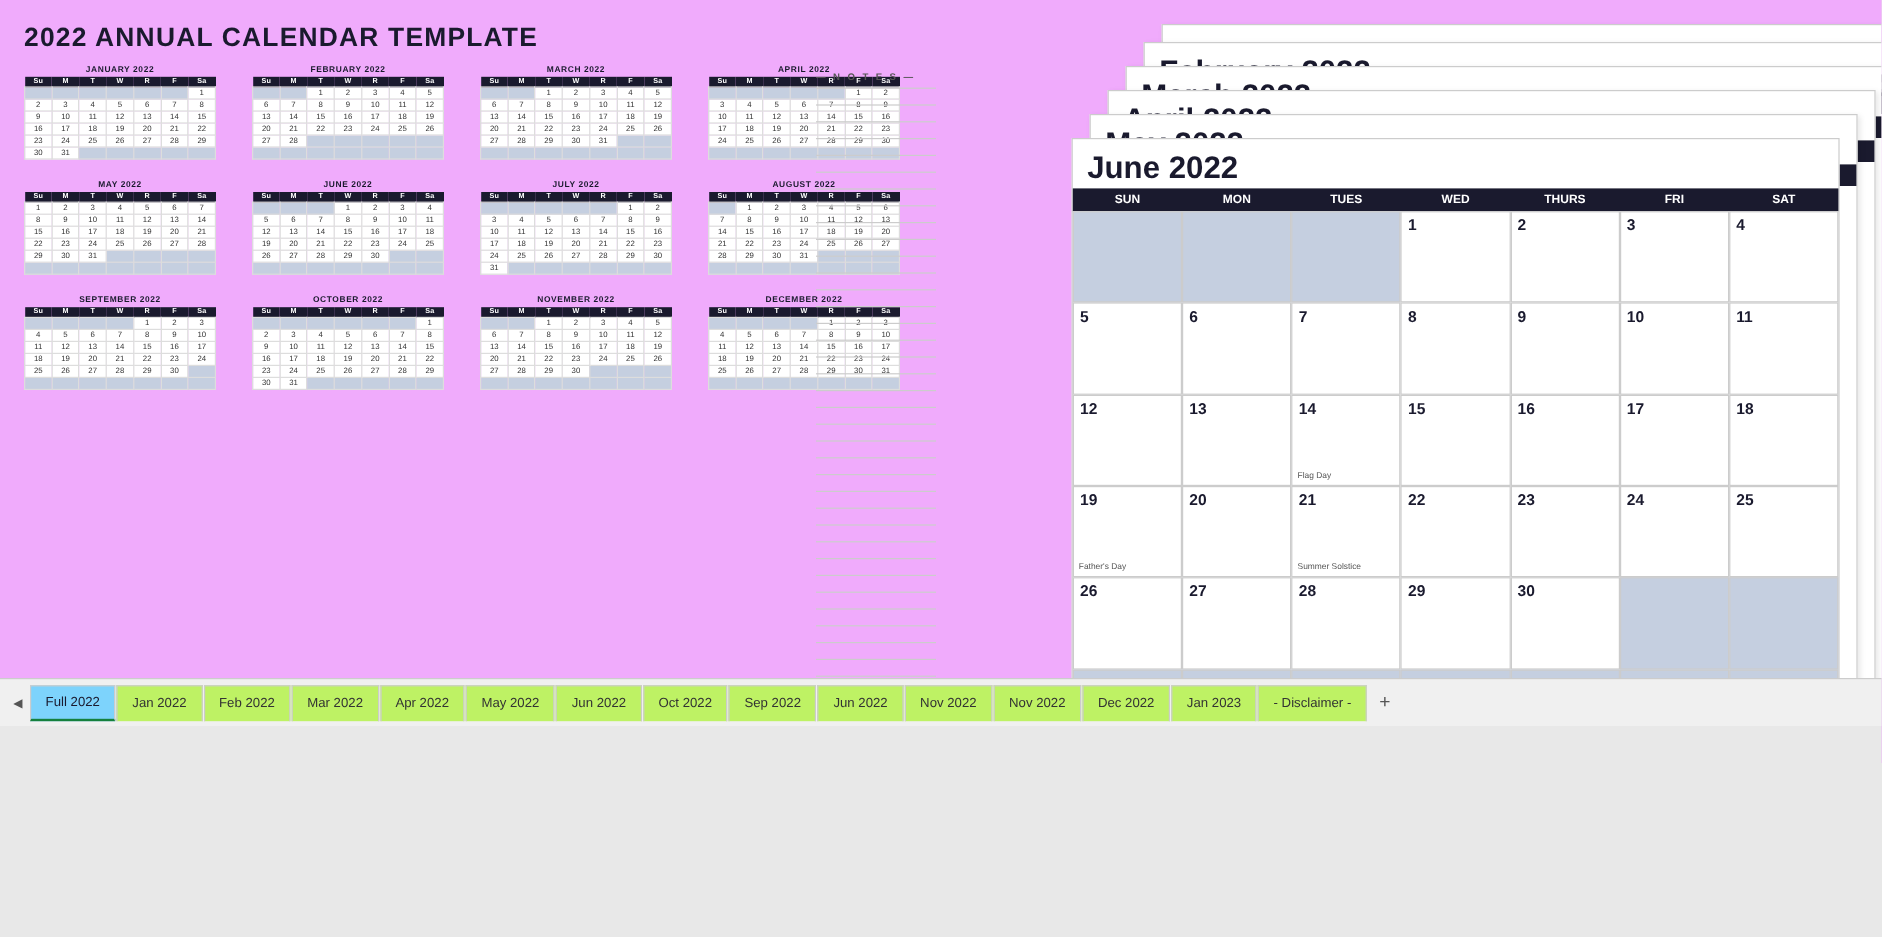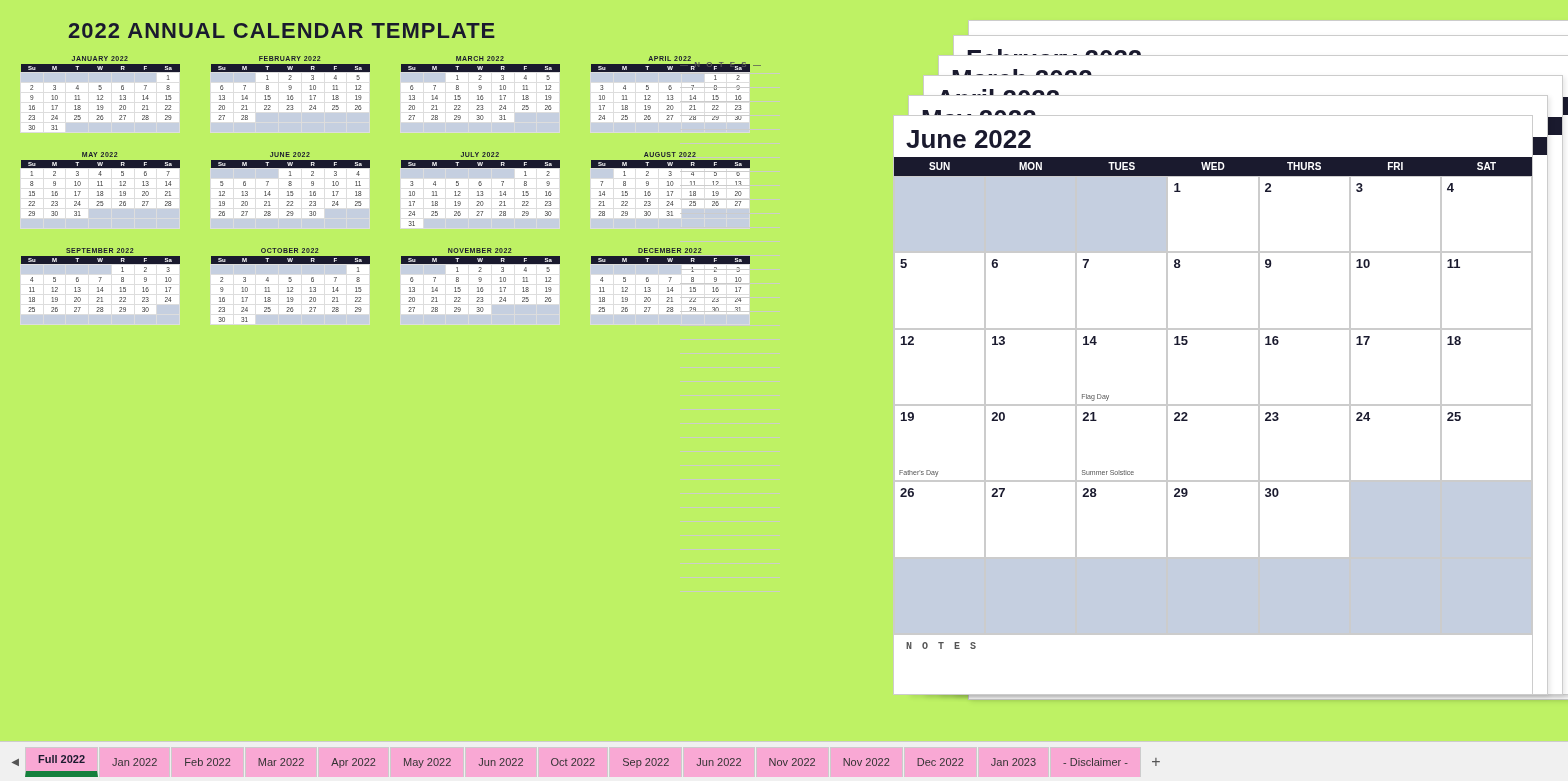--- a/index.html
+++ b/index.html
@@ -7,26 +7,25 @@
       font-family: Arial, sans-serif;
       background: #e8e8e8;
       width: 1568px;
       height: 781px;
       overflow: hidden;
       position: relative;
     }
 
     
     .main-area {
-      background: #bef264;
+      background: #f0abfc;
       width: 100%;
-      height: 741px;
+      height: 565px;
       position: relative;
       overflow: hidden;
-      padding-left: 48px;
     }
 
     
     .page-title {
       font-size: 22px;
       font-weight: 900;
       color: #1a1a2e;
       padding: 18px 20px 8px 20px;
       letter-spacing: 1px;
     }
@@ -234,32 +233,32 @@
     }
 
     .tab {
       height: 30px;
       padding: 0 12px;
       display: flex;
       align-items: center;
       font-size: 11px;
       border: 1px solid #ccc;
       border-bottom: none;
-      background: #f9a8d4;
+      background: #bef264;
       cursor: pointer;
       white-space: nowrap;
       margin-right: 1px;
       color: #333;
     }
 
     .tab.active {
-      background: #f9a8d4;
+      background: #7dd3fc;
       color: #1a1a2e;
-      font-weight: bold;
-      border-bottom: 6px solid #15803d;
+      font-weight: normal;
+      border-bottom: 2px solid #15803d;
     }
 
     .tab-add {
       width: 24px;
       height: 24px;
       display: flex;
       align-items: center;
       justify-content: center;
       font-size: 16px;
       cursor: pointer;

